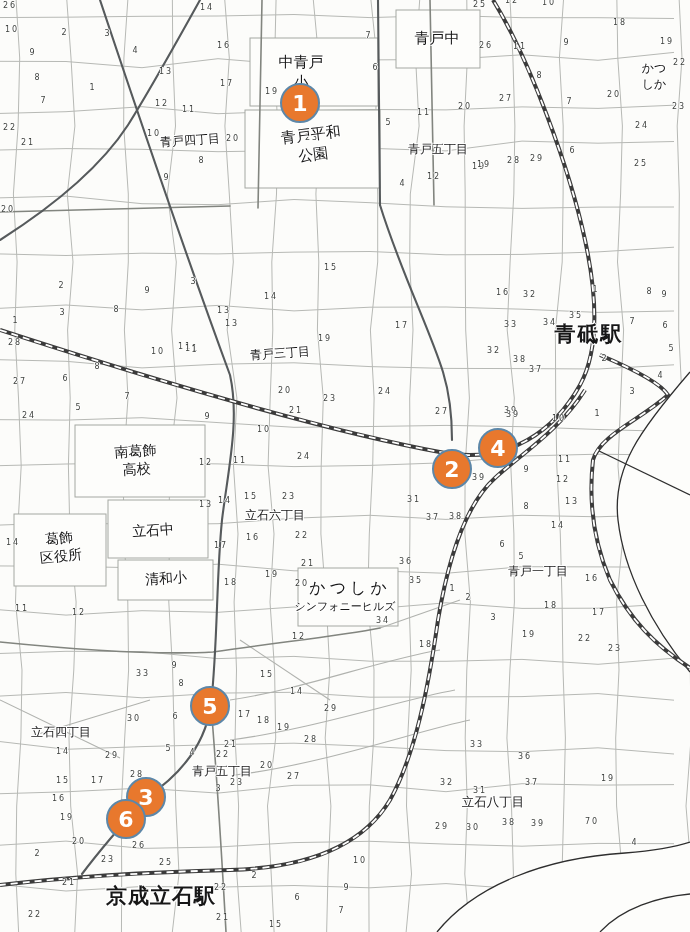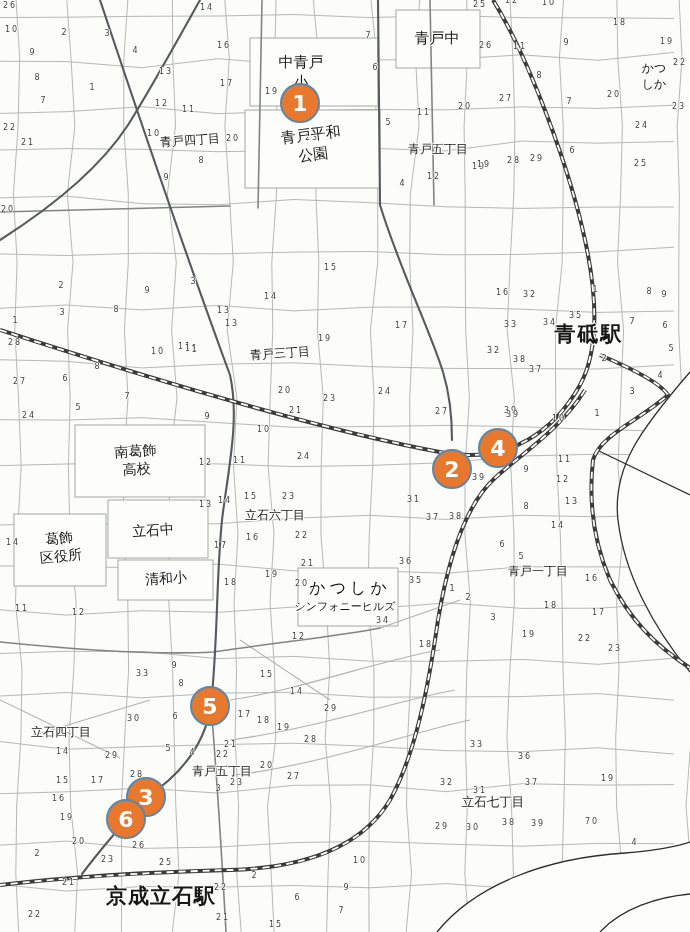--- a/index.html
+++ b/index.html
@@ -351,21 +351,21 @@
       <div class="map-label" style="left: 60px; top: 547px; font-size: 14px; transform: translate(-50%, -50%) rotate(-6deg);">葛飾
 区役所</div>
       <div class="map-label" style="left: 153px; top: 530px; font-size: 14px; transform: translate(-50%, -50%) rotate(-4deg);">立石中</div>
       <div class="map-label" style="left: 166px; top: 578px; font-size: 14px; transform: translate(-50%, -50%) rotate(-4deg);">清和小</div>
       <div class="map-label" style="left: 275px; top: 516px; font-size: 12px;">立石六丁目</div>
       <div class="map-label" style="left: 538px; top: 572px; font-size: 12px;">青戸一丁目</div>
       <div class="map-label" style="left: 350px; top: 588px; font-size: 16px; letter-spacing: 4px;">かつしか</div>
       <div class="map-label" style="left: 345px; top: 607px; font-size: 11px;">シンフォニーヒルズ</div>
       <div class="map-label" style="left: 61px; top: 733px; font-size: 12px;">立石四丁目</div>
       <div class="map-label" style="left: 222px; top: 772px; font-size: 12px;">青戸五丁目</div>
-      <div class="map-label" style="left: 493px; top: 802px; font-size: 12.5px;">立石七丁目</div>
+      <div class="map-label" style="left: 493px; top: 802px; font-size: 12.5px;">立石八丁目</div>
       <div class="map-label" style="left: 161px; top: 897px; font-size: 21px; font-weight: bold; letter-spacing: 1px;">京成立石駅</div>
     </div>
   <div id="markers-layer">
       <div class="marker" style="left: 300px; top: 103px; background: rgb(232, 120, 45); border: 2.5px solid rgb(93, 135, 168); color: rgb(255, 255, 255);">1</div>
       <div class="marker" style="left: 498px; top: 448px; background: rgb(232, 120, 45); border: 2.5px solid rgb(93, 135, 168); color: rgb(255, 255, 255);">4</div>
       <div class="marker" style="left: 452px; top: 469px; background: rgb(232, 120, 45); border: 2.5px solid rgb(93, 135, 168); color: rgb(255, 255, 255);">2</div>
       <div class="marker" style="left: 210px; top: 706px; background: rgb(232, 120, 45); border: 2.5px solid rgb(93, 135, 168); color: rgb(255, 255, 255);">5</div>
       <div class="marker" style="left: 146px; top: 797px; background: rgb(232, 120, 45); border: 2.5px solid rgb(93, 135, 168); color: rgb(255, 255, 255);">3</div>
       <div class="marker" style="left: 126px; top: 819px; background: rgb(232, 120, 45); border: 2.5px solid rgb(93, 135, 168); color: rgb(255, 255, 255);">6</div>
     </div>

